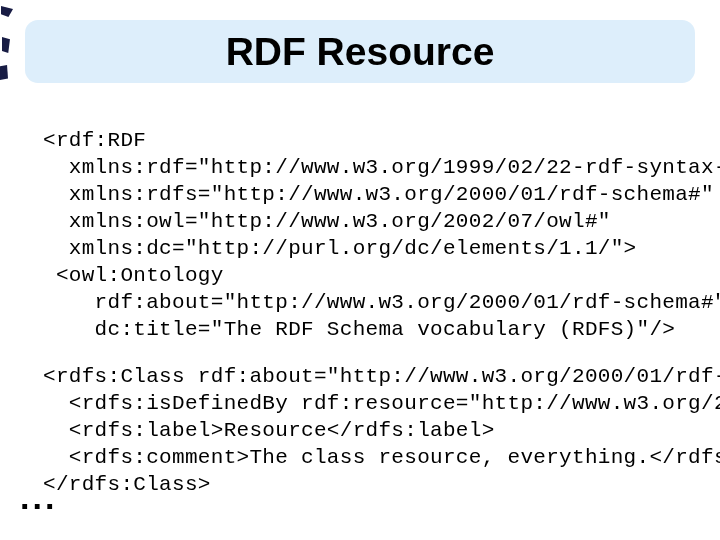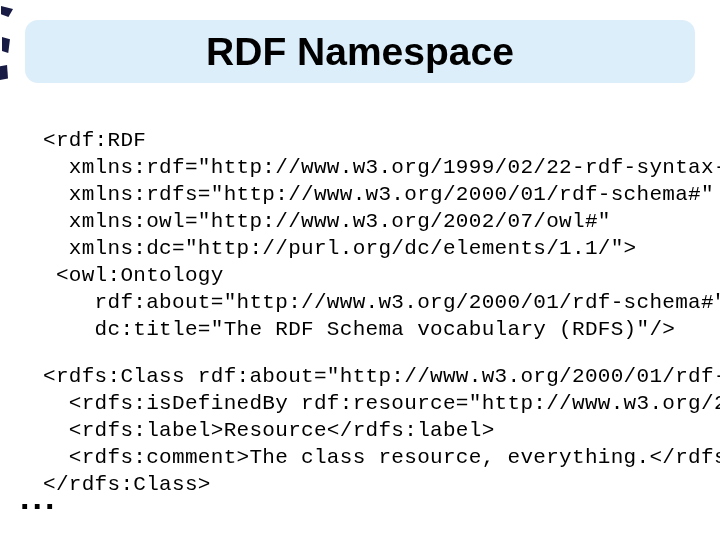--- a/index.html
+++ b/index.html
@@ -69,21 +69,21 @@
 </head>
 <body>
 
 <div class="slide">
 
   <div class="edge-mark m1"></div>
   <div class="edge-mark m2"></div>
   <div class="edge-mark m3"></div>
 
   <div class="title-box">
-    <div class="title-text">RDF Namespace</div>
+    <div class="title-text">RDF Resource</div>
   </div>
 
   <pre class="code block1">&lt;rdf:RDF
   xmlns:rdf="http://www.w3.org/1999/02/22-rdf-syntax-ns#"
   xmlns:rdfs="http://www.w3.org/2000/01/rdf-schema#"
   xmlns:owl="http://www.w3.org/2002/07/owl#"
   xmlns:dc="http://purl.org/dc/elements/1.1/"&gt;</pre>
 
   <pre class="code block2"> &lt;owl:Ontology
     rdf:about="http://www.w3.org/2000/01/rdf-schema#"

